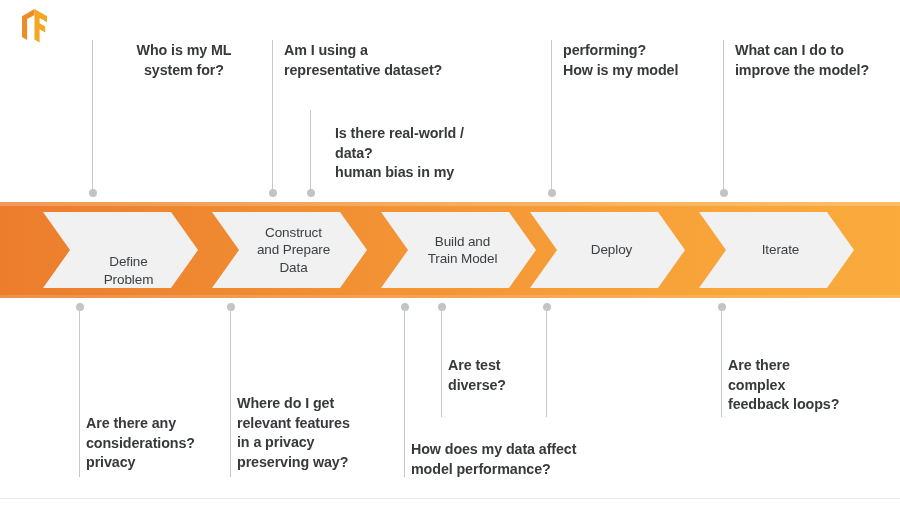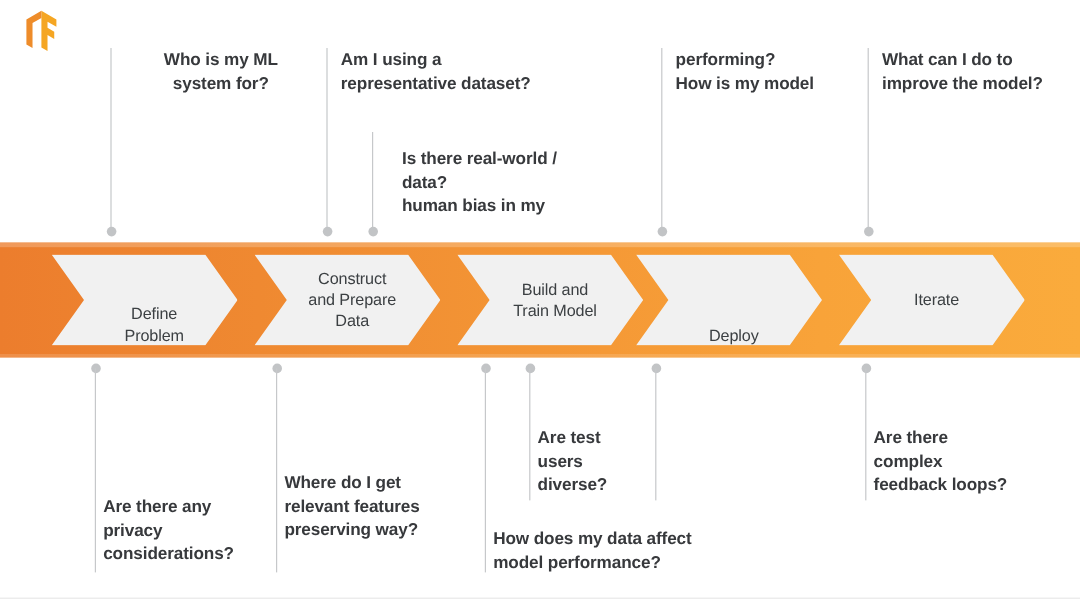--- a/index.html
+++ b/index.html
@@ -151,21 +151,21 @@
 
   <div class="chev" style="left:381px; width:155px;
               clip-path: polygon(0 0, 128px 0, 155px 50%, 128px 100%, 0 100%, 27px 50%);">
     <span>
       <i style="font-style:normal;display:block">Build and</i>
       <i style="font-style:normal;display:block">Train Model</i>
     </span>
   </div>
 
   <div class="chev" style="left:530px; width:155px;
-              clip-path: polygon(0 0, 128px 0, 155px 50%, 128px 100%, 0 100%, 27px 50%); align-items: flex-end;">
+              clip-path: polygon(0 0, 128px 0, 155px 50%, 128px 100%, 0 100%, 27px 50%);">
     <span>
       <i style="font-style:normal;display:block">Deploy</i>
     </span>
   </div>
 
   <div class="chev" style="left:699px; width:155px;
               clip-path: polygon(0 0, 128px 0, 155px 50%, 128px 100%, 0 100%, 27px 50%);">
     <span>
       <i style="font-style:normal;display:block">Iterate</i>
     </span>
@@ -184,38 +184,38 @@
   <div class="conn" style="left:441px; top:307px; height:110px;"></div>
 
   <div class="dot" style="left:546px; top:303px;"></div>
   <div class="conn" style="left:546px; top:307px; height:110px;"></div>
 
   <div class="dot" style="left:721px; top:303px;"></div>
   <div class="conn" style="left:721px; top:307px; height:110px;"></div>
 
   <div class="qlabel" style="left:86px; top:414px; width:160px;">
     <div>Are there any</div>
+    <div>considerations?</div>
     <div>privacy</div>
-    <div>considerations?</div>
   </div>
 
   <div class="qlabel" style="left:237px; top:394px; width:175px;">
     <div>Where do I get</div>
     <div>relevant features</div>
+    <div>in a privacy</div>
     <div>preserving way?</div>
   </div>
 
   <div class="qlabel" style="left:411px; top:440px; width:230px;">
     <div>How does my data affect</div>
     <div>model performance?</div>
   </div>
 
   <div class="qlabel" style="left:448px; top:356px; width:110px;">
     <div>Are test</div>
-    <div>users</div>
     <div>diverse?</div>
   </div>
 
 
   <div class="qlabel" style="left:728px; top:356px; width:170px;">
     <div>Are there</div>
     <div>complex</div>
     <div>feedback loops?</div>
   </div>
 

